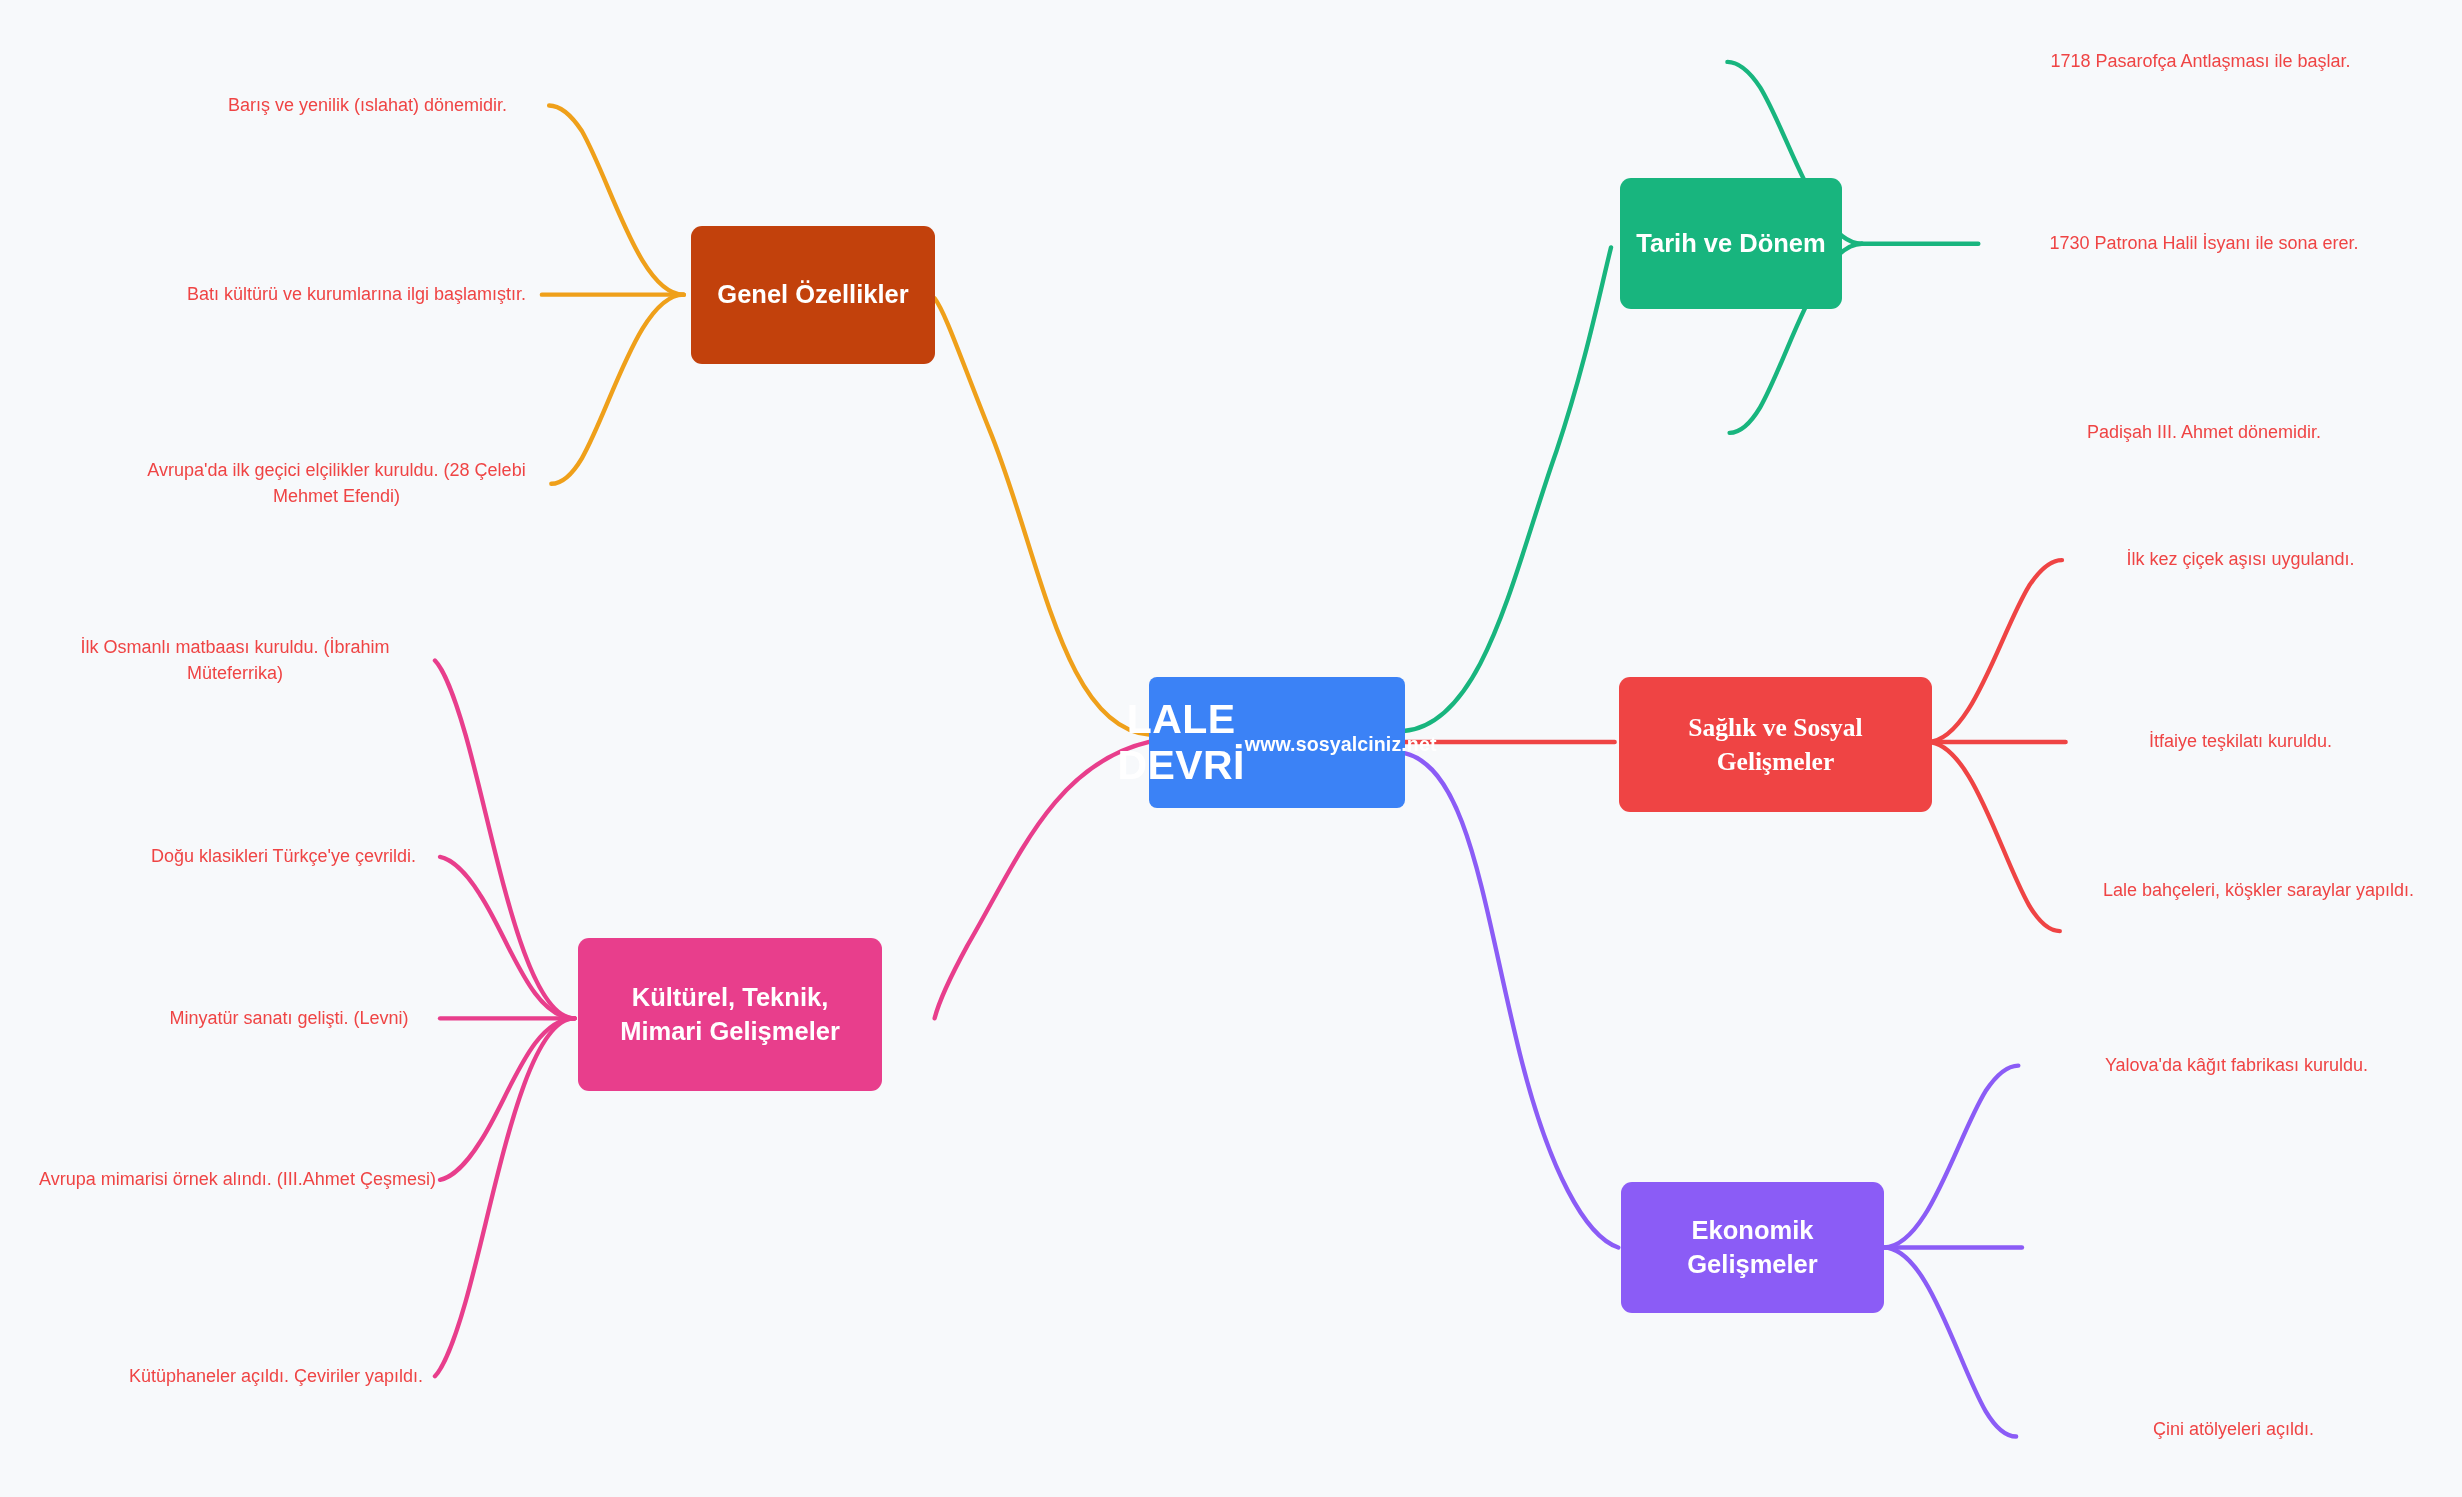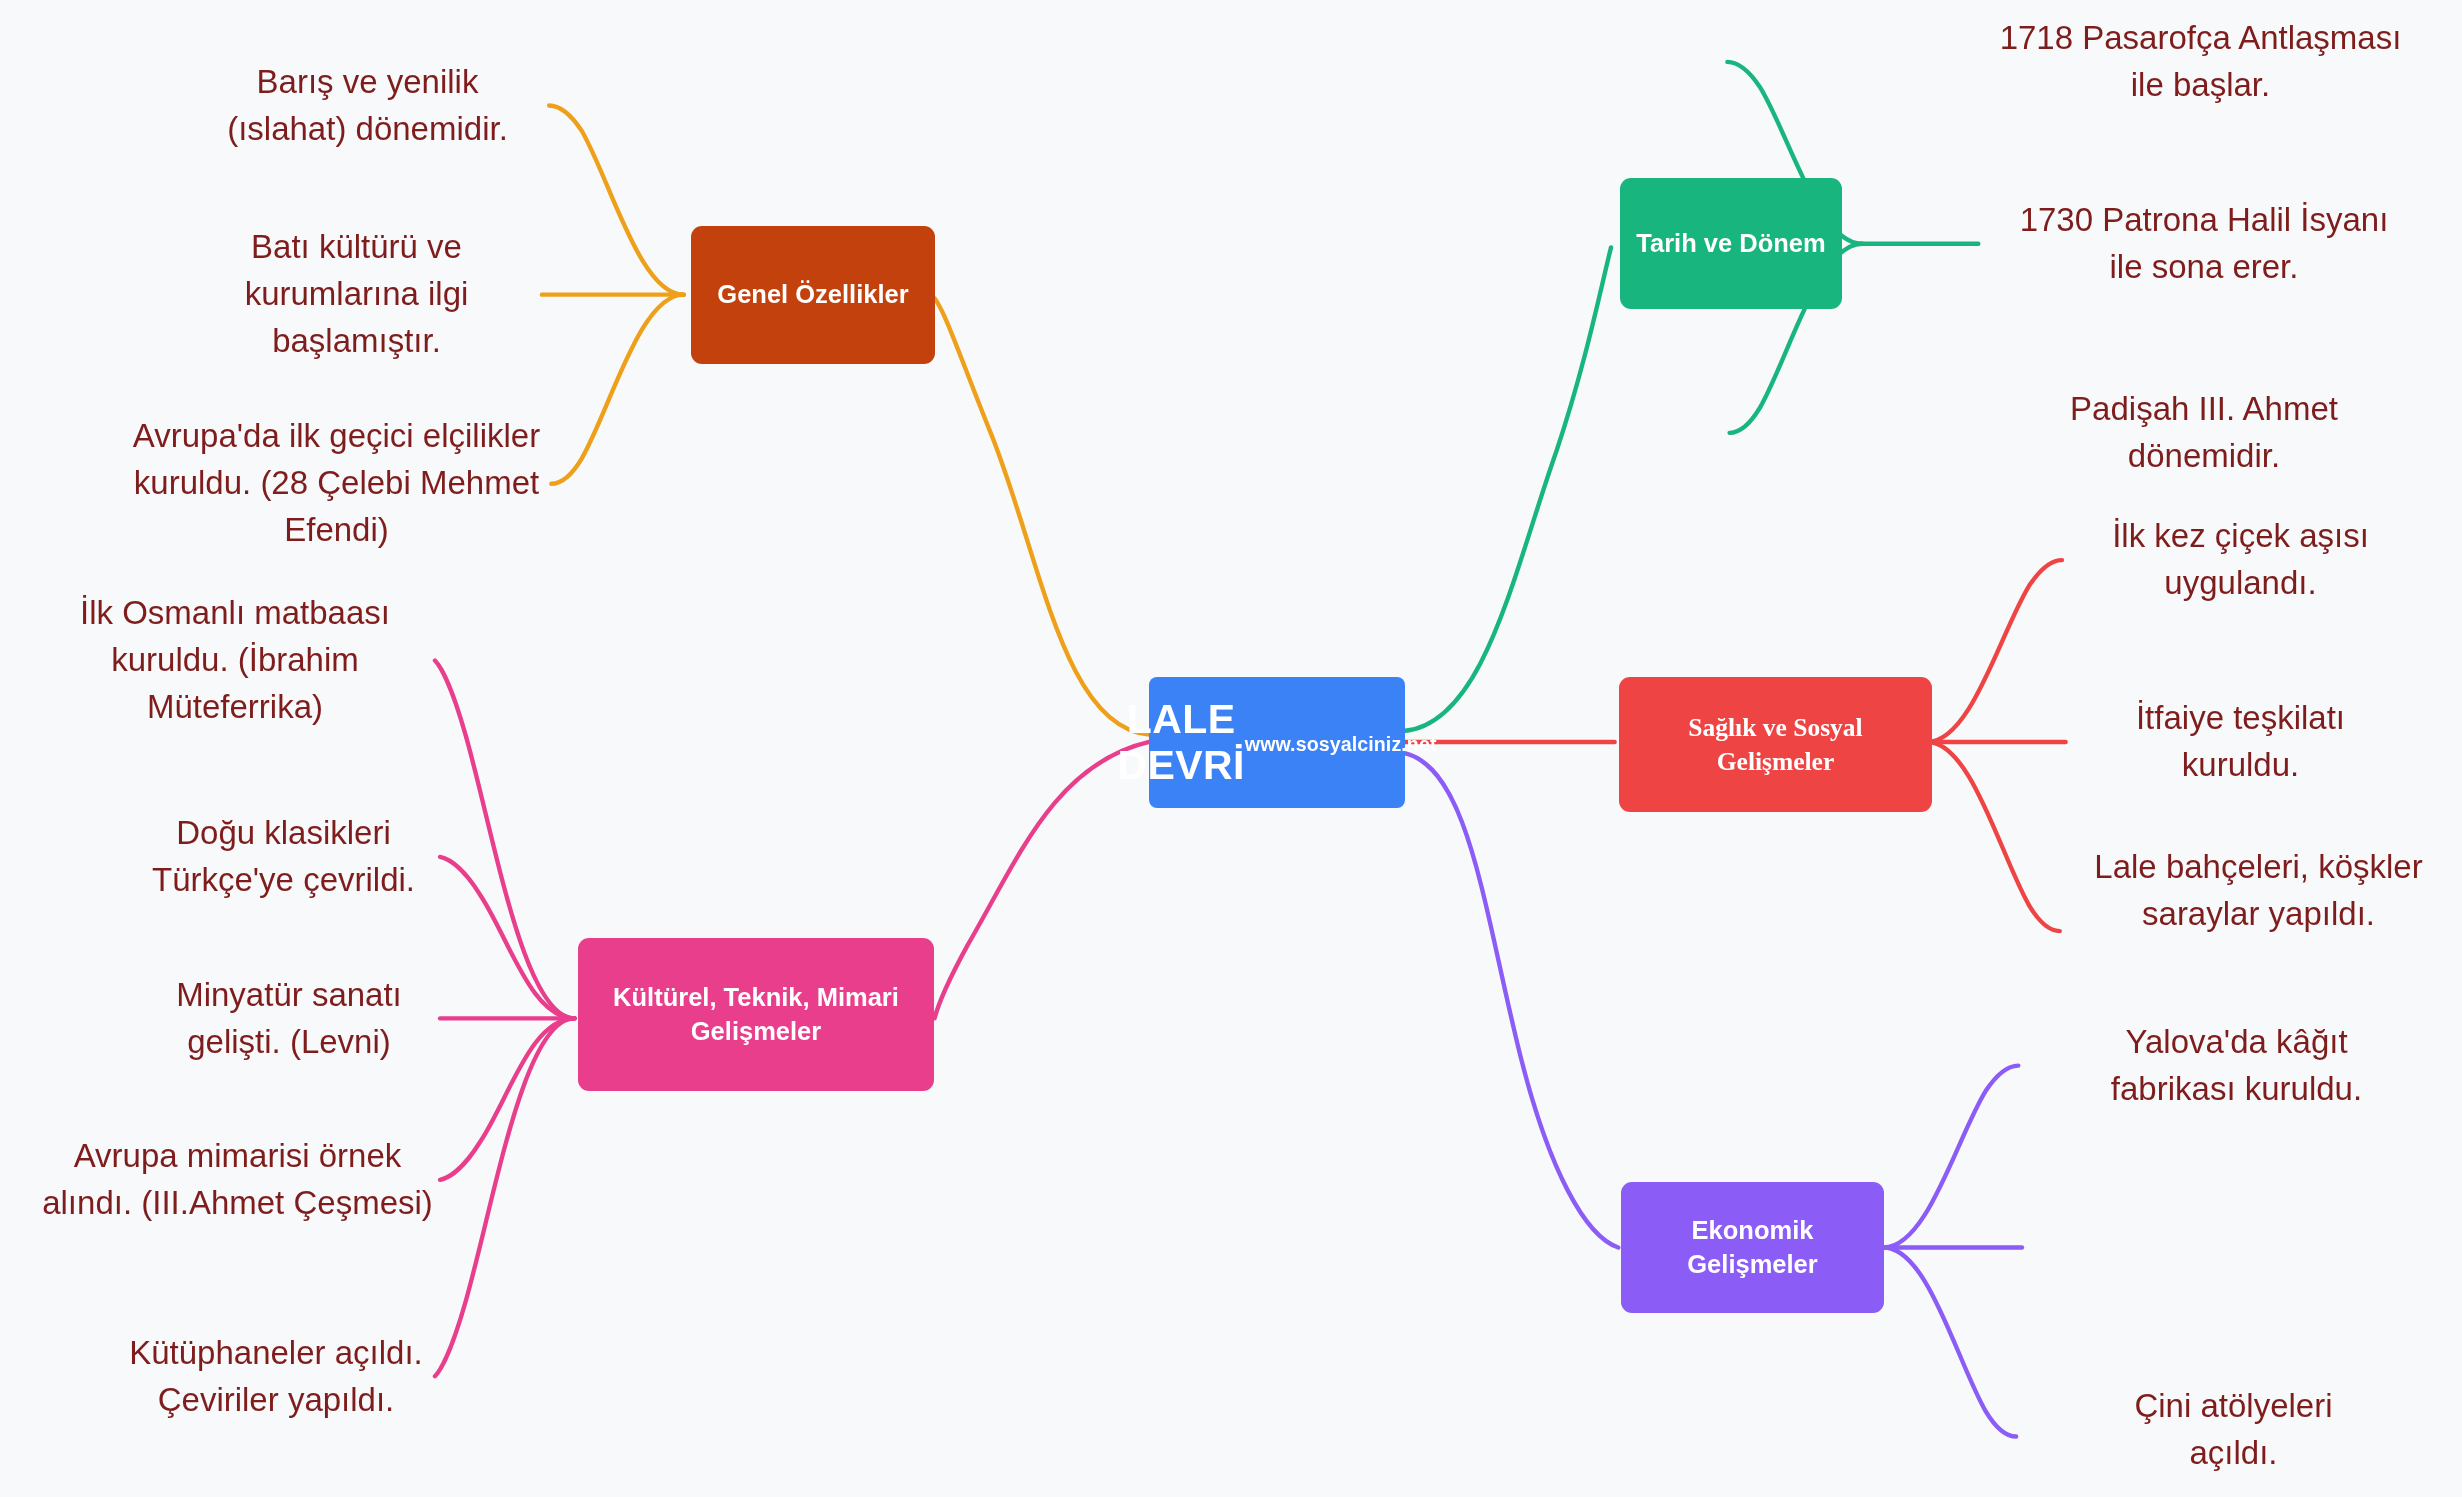--- a/index.html
+++ b/index.html
@@ -55,22 +55,22 @@
     font-weight: bold;
     margin-top: 4.4px;
     letter-spacing: 0.1px;
   }
   .node-branch {
     font-size: 25.5px;
   }
   .leaf {
     position: absolute;
     box-sizing: border-box;
-    color: #7f1d1d;
-    font-size: 33px;
+    color: #ef4444;
+    font-size: 18px;
     line-height: 1.42;
     text-align: center;
     font-weight: normal;
     display: flex;
     align-items: center;
     justify-content: center;
   }
 </style>
 </head>
 <body>
@@ -121,21 +121,21 @@
 
   <div class="node node-root" style="left:1149px; top:669px; width:256px; height:131px; background:#3b82f6;">
     <div class="root-title">LALE DEVRİ</div>
     <div class="root-sub">www.sosyalciniz.net</div>
   </div>
 
   <div class="node node-branch" style="left:691px; top:226px; width:244px; height:138px; background:#c2410c;">
     <span>Genel Özellikler</span>
   </div>
 
-  <div class="node node-branch" style="left:578px; top:938px; width:356px; height:153px; background:#e83e8c;">
+  <div class="node node-branch" style="left:578px; top:938px; width:304px; height:153px; background:#e83e8c;">
     <span>Kültürel, Teknik, Mimari Gelişmeler</span>
   </div>
 
   <div class="node node-branch" style="left:1620px; top:178px; width:222px; height:131px; background:#18b57e;">
     <span>Tarih ve Dönem</span>
   </div>
 
   <div class="node node-branch" style="left:1619px; top:677px; width:313px; height:135px; background:#ef4444;font-family:Liberation Serif, serif;">
     <span>Sağlık ve Sosyal Gelişmeler</span>
   </div>

